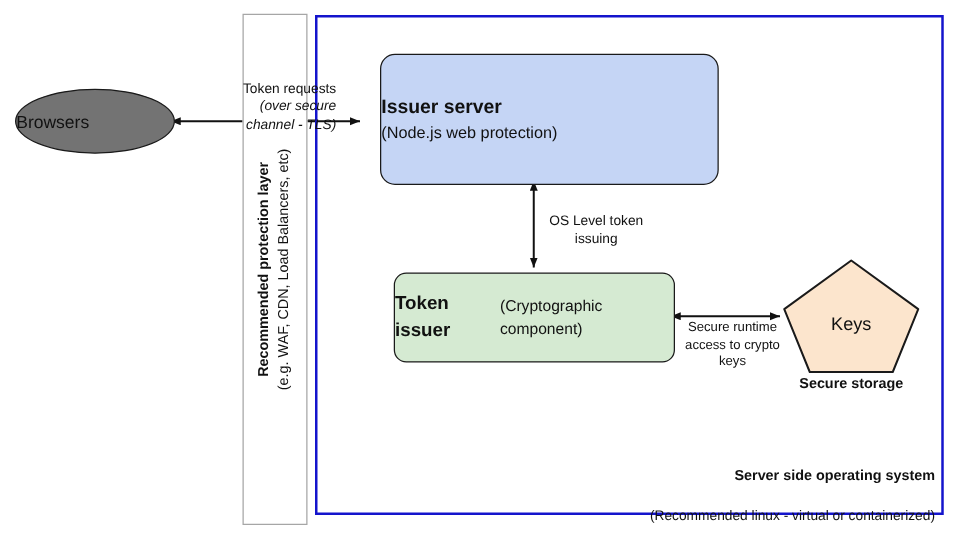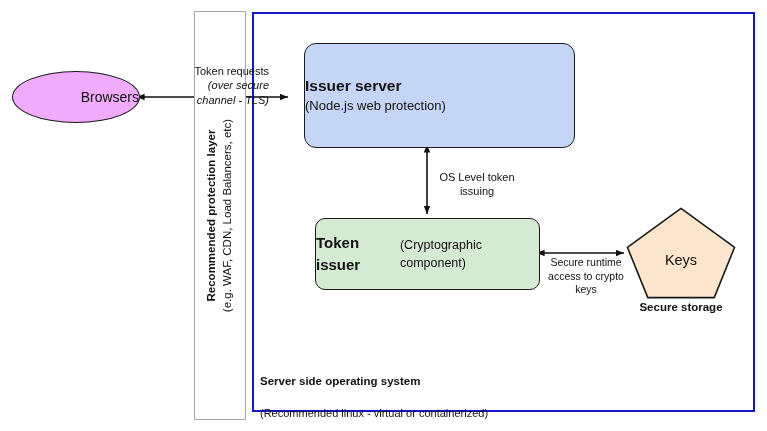--- a/index.html
+++ b/index.html
@@ -26,21 +26,21 @@
     width: 503px;
     height: 400px;
     border: 2px solid #1414cc;
     box-sizing: border-box;
     background: transparent;
   }
   #os-caption {
     left: 260px;
     top: 374px;
     width: 488px;
-    text-align: left;
+    text-align: right;
     line-height: 1.35;
   }
   #os-caption .t1 {
     font-size: 11.5px;
     font-weight: bold;
     color: #111111;
     display: block;
   }
   #os-caption .t2 {
     font-size: 11px;
@@ -86,26 +86,26 @@
     color: #111111;
   }
 
   
   #browsers-node {
     left: 12px;
     top: 71px;
     width: 128px;
     height: 52px;
     border-radius: 50%;
-    background: #f0abfc;
+    background: #737373;
     border: 1.6px solid #1a1a1a;
     box-sizing: border-box;
     display: flex;
     align-items: center;
-    justify-content: flex-end;
+    justify-content: flex-start;
   }
   #browsers-node span {
     font-size: 14px;
     color: #111111;
   }
 
   
   #issuer-server-node {
     left: 304px;
     top: 43px;

